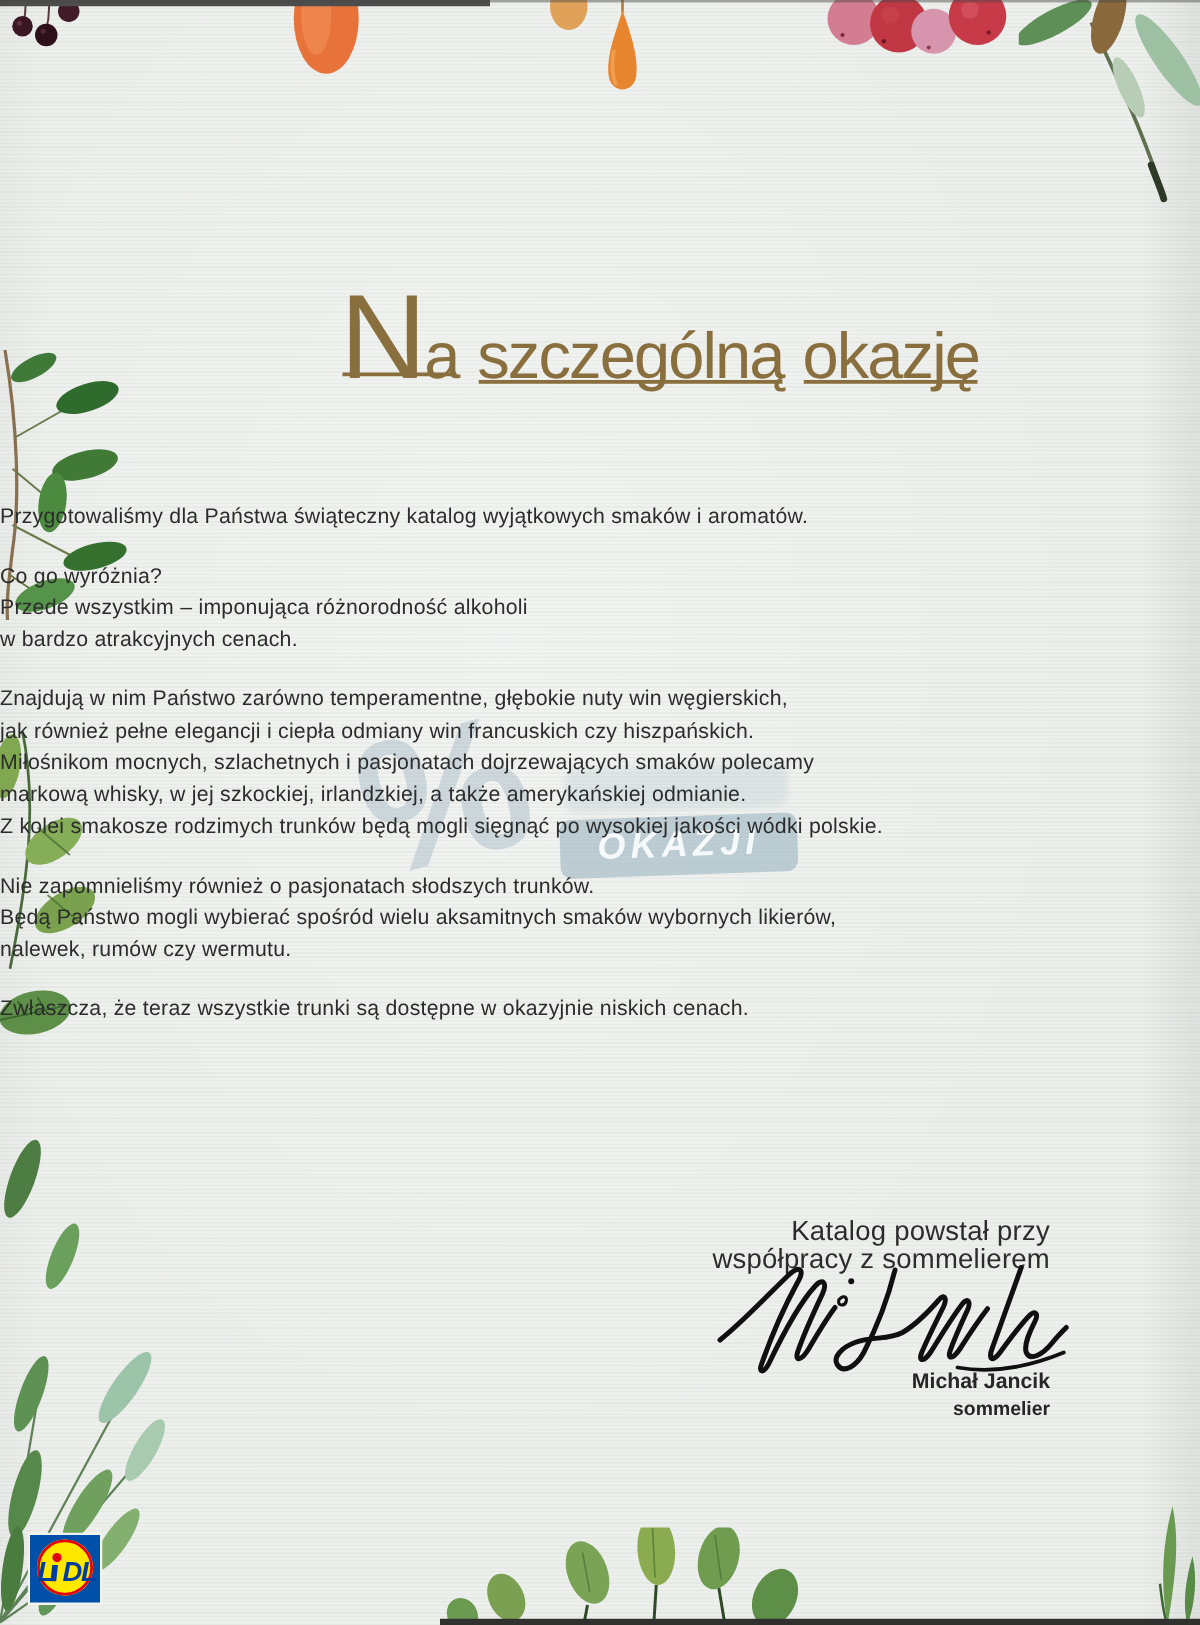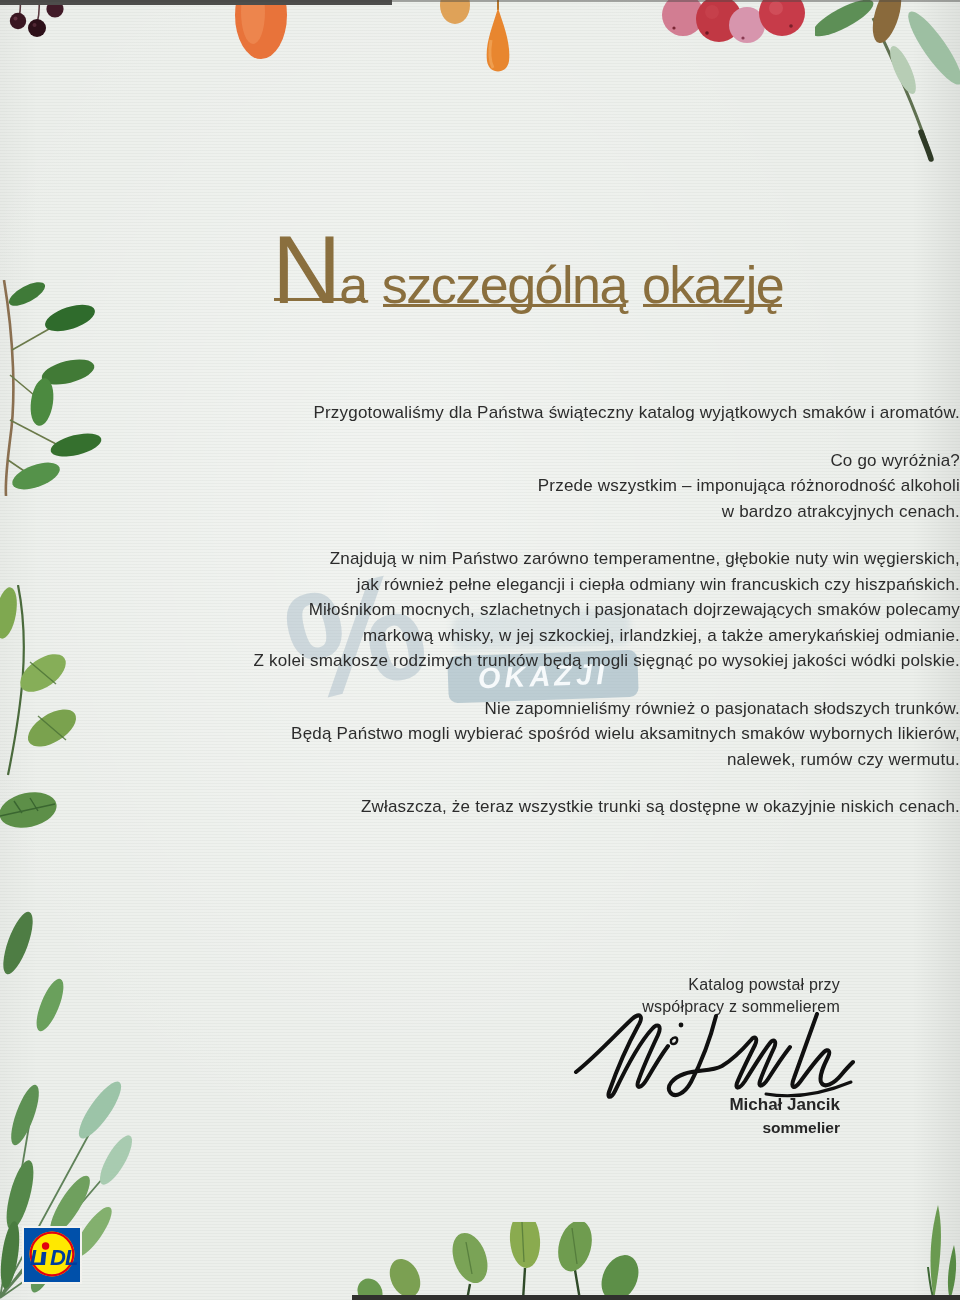--- a/index.html
+++ b/index.html
@@ -52,30 +52,30 @@
   .title .word{position:relative;display:inline-block;margin-right:15px;}
   .title .word:last-child{margin-right:0;}
   .title .big{font-size:96px;letter-spacing:-2px;}
   .title .sm{font-size:52px;letter-spacing:-1.5px;}
   .title .w-na::after{content:"";position:absolute;left:2px;right:2px;bottom:13px;border-bottom:3px solid #8a6f3e;}
   .title .w-sm::after{content:"";position:absolute;left:1px;right:1px;bottom:3px;border-bottom:3px solid #8a6f3e;}
 
   
   .body-text{
     position:absolute;left:0;top:400px;width:960px;z-index:2;
-    text-align:right;color:#2c2c2c;
+    text-align:left;color:#2c2c2c;
     font-size:17px;line-height:25.5px;letter-spacing:0.2px;
   }
   .body-text p{margin:0 0 22px 0;}
   .body-text .line{display:block;}
 
   
   .credit{
     position:absolute;right:120px;top:974px;z-index:2;
-    text-align:right;color:#2c2c2c;font-size:16px;line-height:22px;letter-spacing:0.2px;
+    text-align:right;color:#2c2c2c;font-size:22px;line-height:22px;letter-spacing:0.2px;
   }
   .sig{position:absolute;left:570px;top:1012px;z-index:2;}
   .sig-name{
     position:absolute;right:120px;top:1093px;z-index:2;
     text-align:right;color:#262626;font-size:17px;line-height:23px;font-weight:bold;
   }
   .sig-name .role{font-size:15.5px;}
 
   .lidl{position:absolute;left:22px;top:1226px;z-index:3;}
 </style>

